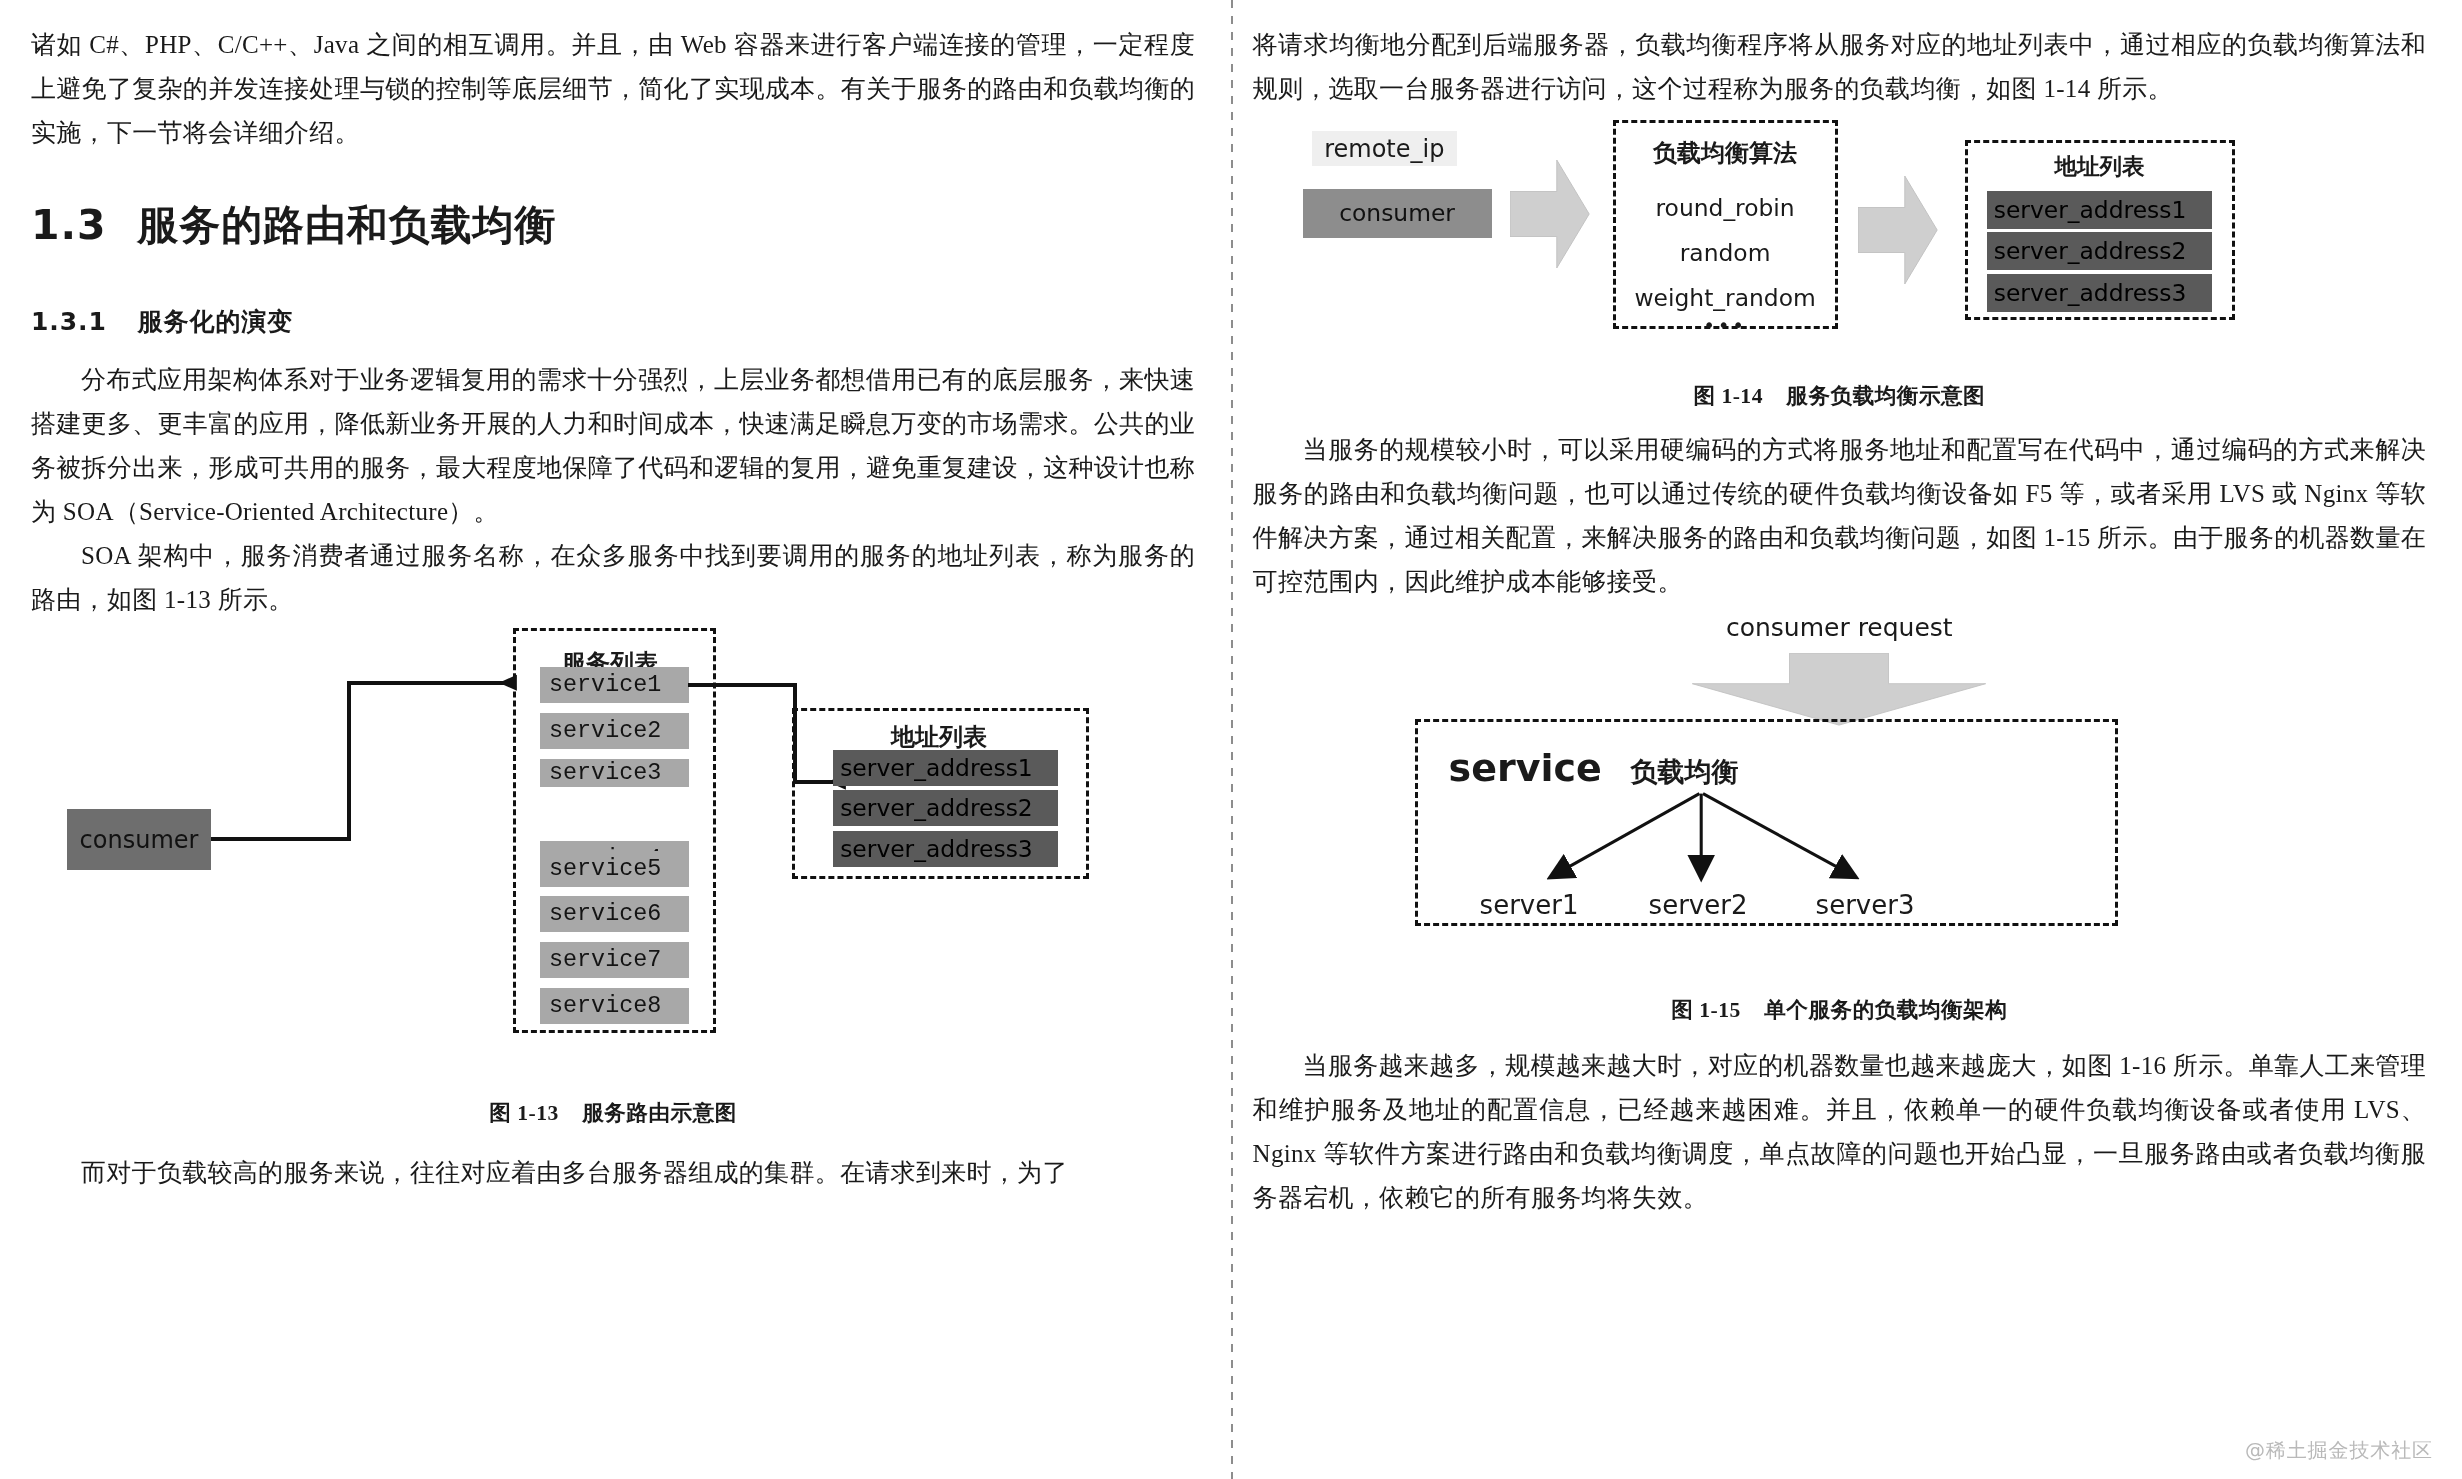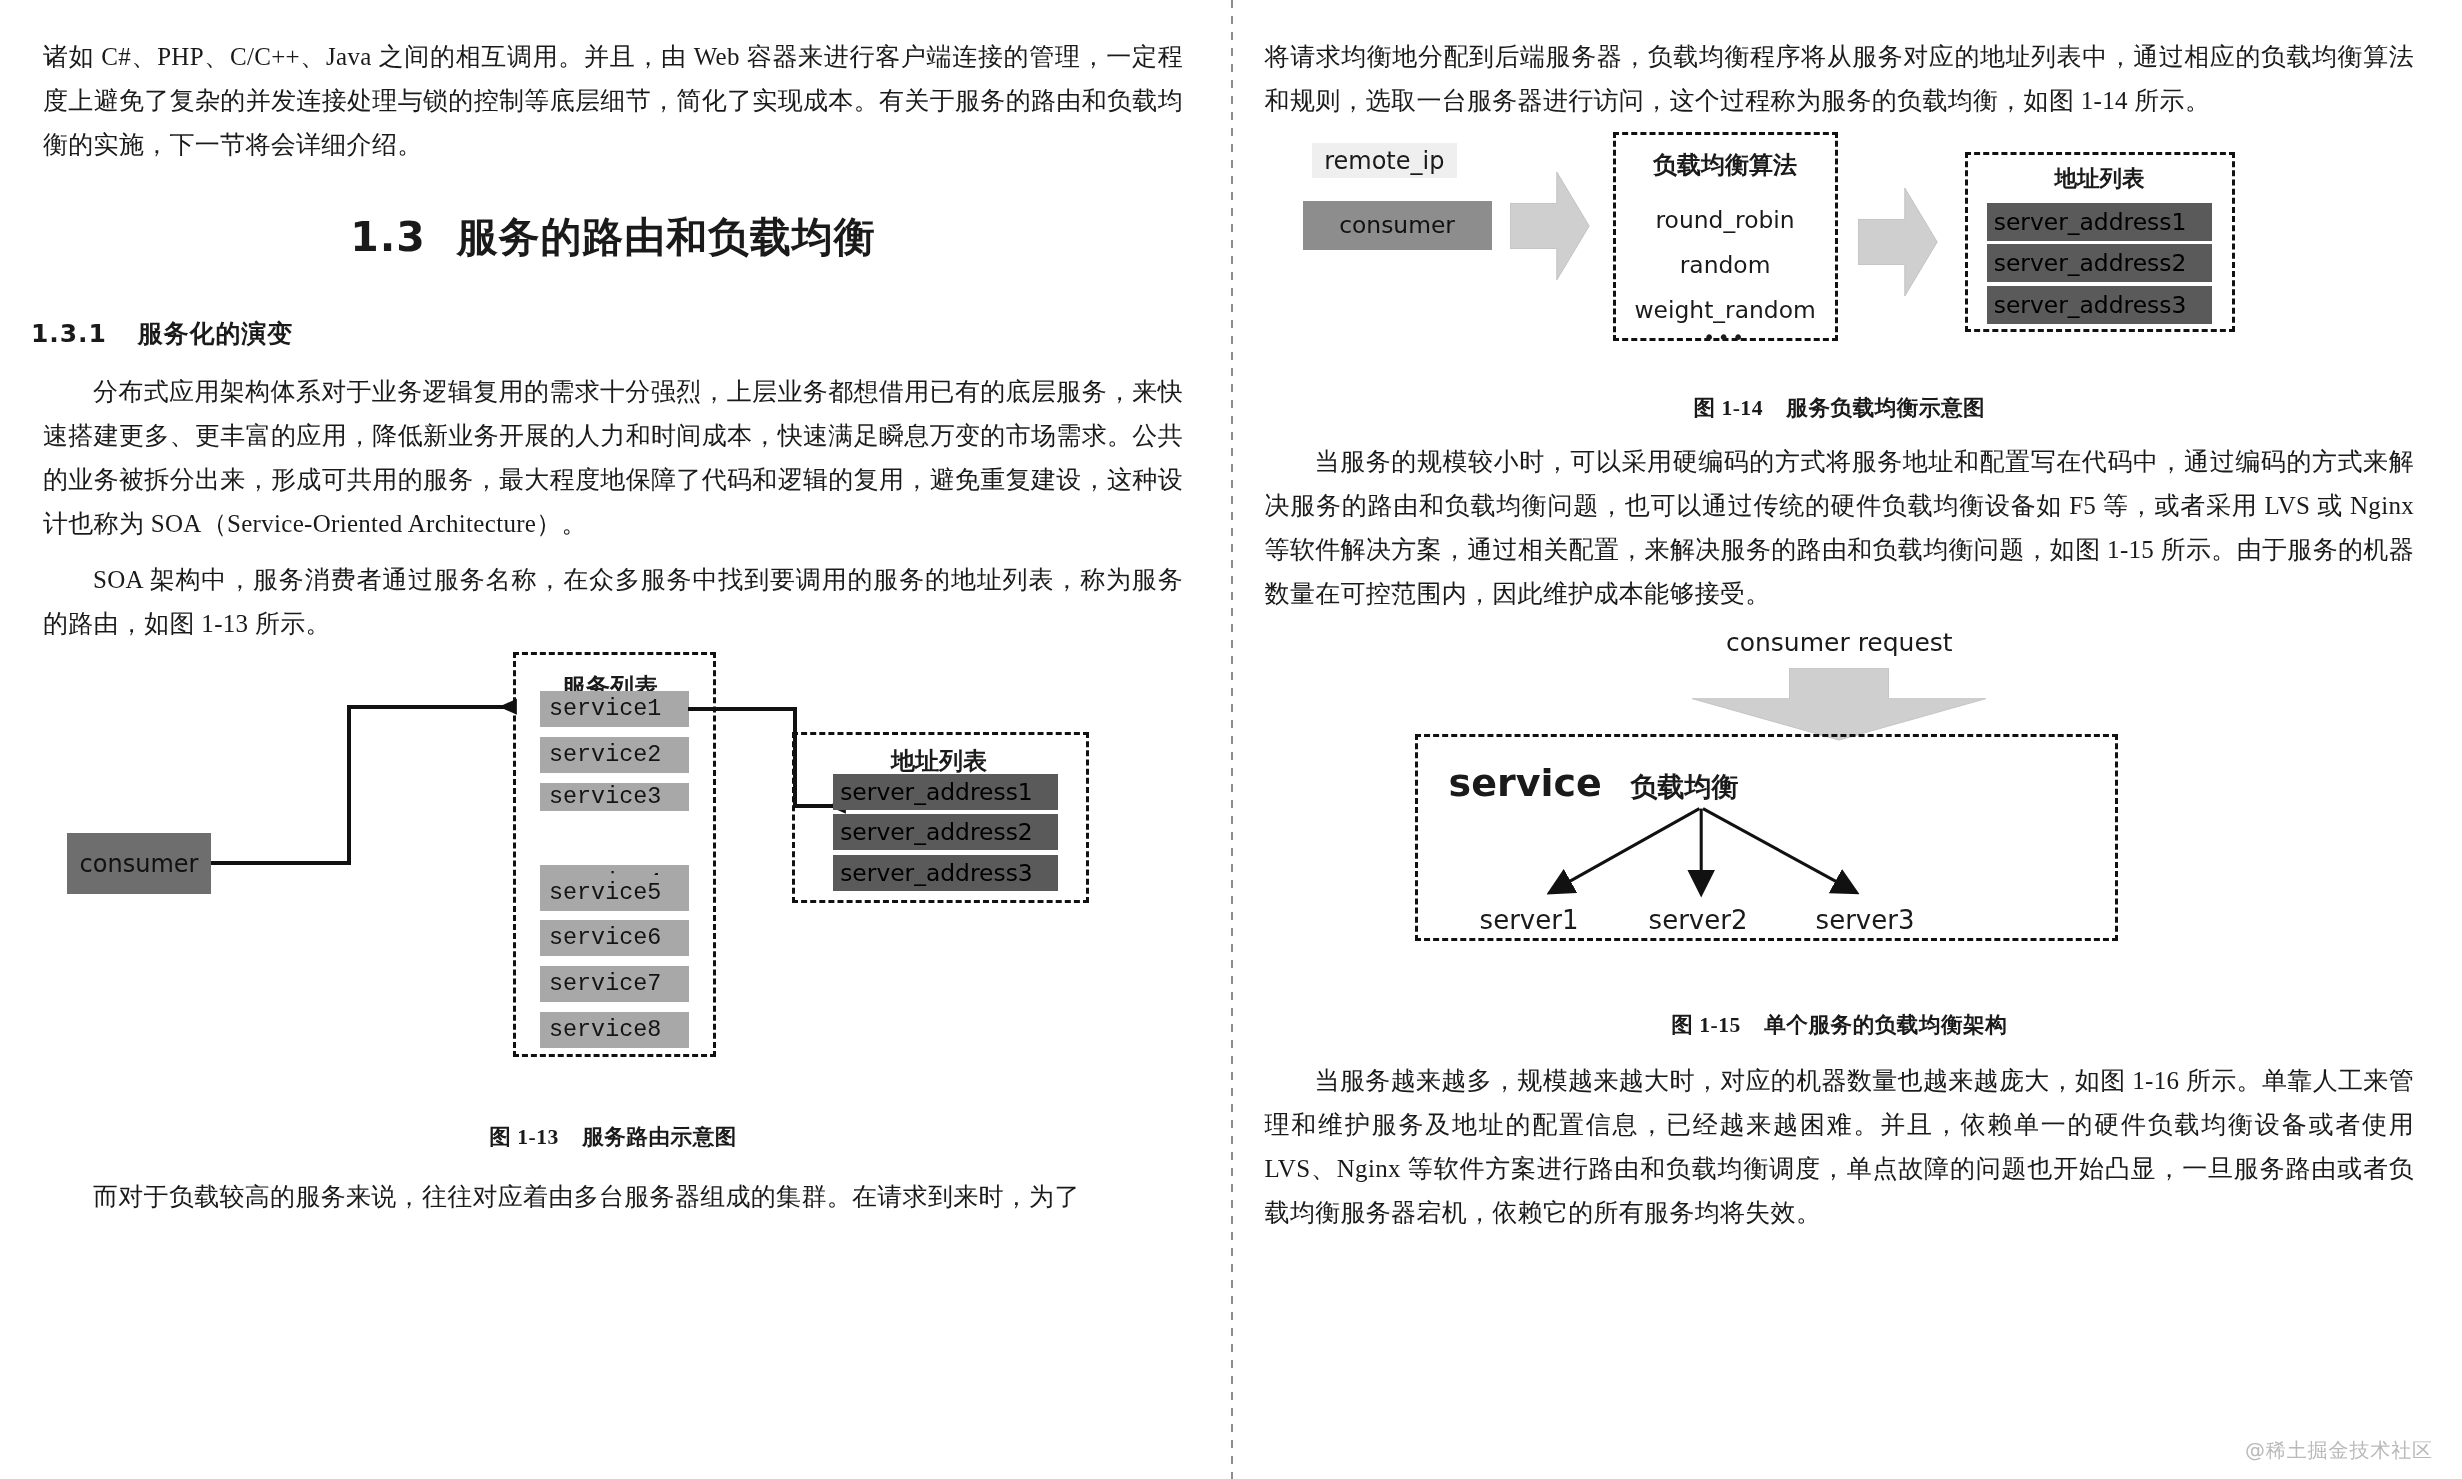--- a/index.html
+++ b/index.html
@@ -15,32 +15,31 @@
   .col{position:relative;box-sizing:border-box;}
   .col-left{width:1231px;padding:23.4px 36px 0 31px;}
   .col-right{width:1231px;padding:23.4px 36px 0 21.6px;}
   .divider{
     position:absolute;left:1231px;top:0;width:1.8px;height:1480px;
     background:repeating-linear-gradient(to bottom,#8d8d8d 0 8px,transparent 8px 16px);
   }
   p.body{
     font-size:25px;
     line-height:44px;
-    margin:12px;
+    margin:0;
     text-align:justify;
     letter-spacing:0.3px;
   }
   p.indent{text-indent:50px;}
   h2.sec{
     font-family:"DejaVu Sans","Liberation Sans",sans-serif;
     font-weight:bold;
     font-size:41px;
     margin:43px 0 0 0;
     letter-spacing:0.9px;
-    text-align:center;
   }
   h3.subsec{
     font-family:"DejaVu Sans","Liberation Sans",sans-serif;
     font-weight:bold;
     font-size:25px;
     margin:52px 0 20px 0;
     letter-spacing:0.9px;
   }
   .sec-gap{display:inline-block;width:31px;}
   .fig-cap{

